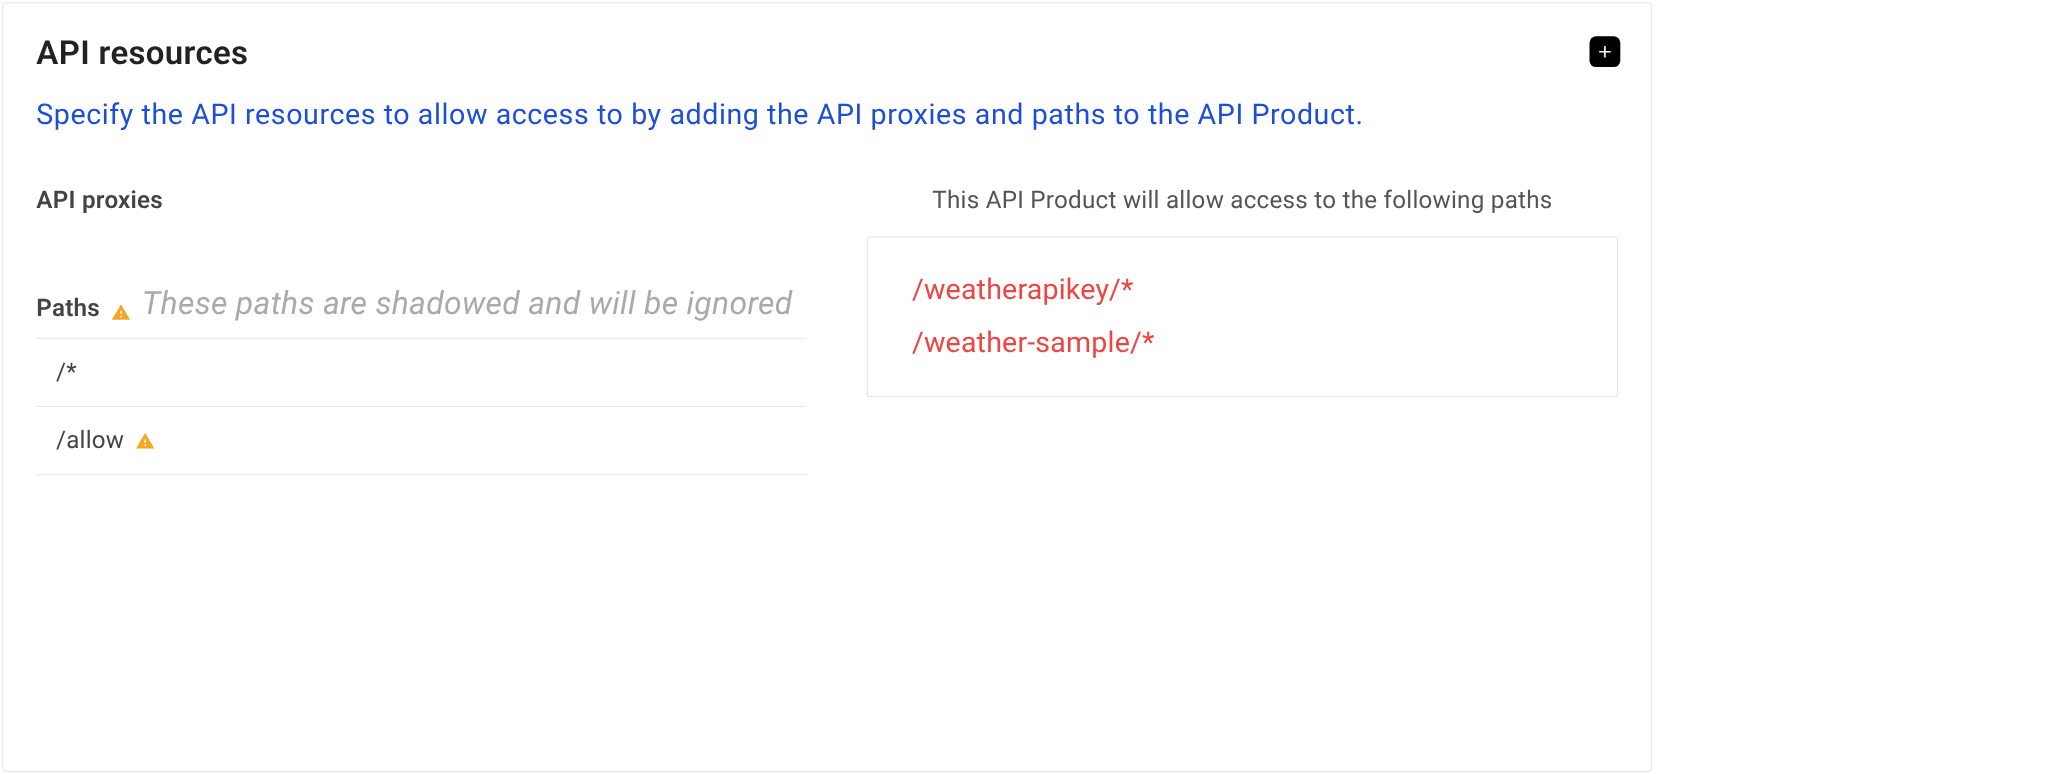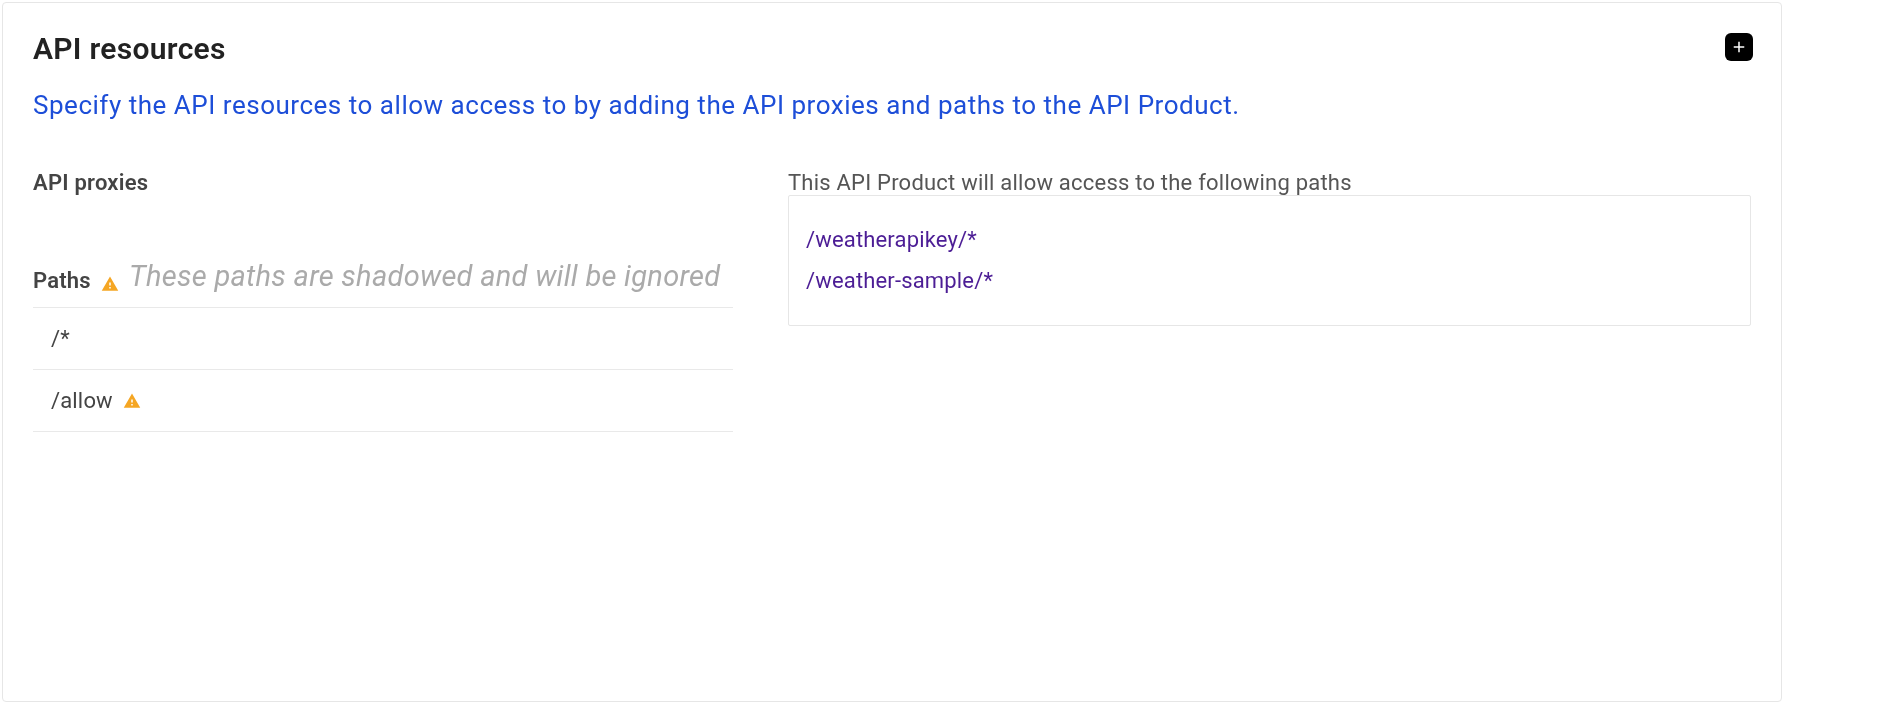--- a/index.html
+++ b/index.html
@@ -7,21 +7,21 @@
       font-family: -apple-system, BlinkMacSystemFont, "Segoe UI", Roboto, "Helvetica Neue", Arial, sans-serif;
       background: #fff;
       color: #333;
       letter-spacing: 0.01em;
     }
     .panel {
       border: 1px solid #e6e6e6;
       border-radius: 4px;
       margin: 2px;
       padding: 28px 30px 20px 30px;
-      width: 1780px;
+      width: 1500px;
       min-height: 700px;
       position: relative;
     }
     .header-row {
       display: flex;
       justify-content: space-between;
       align-items: flex-start;
     }
     h1 {
       font-size: 30px;
@@ -85,27 +85,29 @@
       display: flex;
       align-items: center;
       gap: 10px;
     }
     .list-item.link { color: #1aa1d8; cursor: pointer; }
     .list-item.path { color: #444; padding-left: 18px; }
     .allowed-head {
       font-size: 22px;
       color: #555;
       letter-spacing: 0.01em;
+      margin-bottom: 20px;
+      text-align: center;
     }
     .allowed-box {
       border: 1px solid #e6e6e6;
       border-radius: 2px;
-      padding: 24px 17px;
-      font-size: 22px;
-      color: #4c1d95;
+      padding: 24px 40px;
+      font-size: 26px;
+      color: #ef4444;
       line-height: 1.85;
     }
     .warn-icon {
       display: inline-flex;
       align-items: center;
       justify-content: center;
     }
     .warn-icon svg { display: block; }
     .paths-section { margin-top: 50px; }
   </style>

